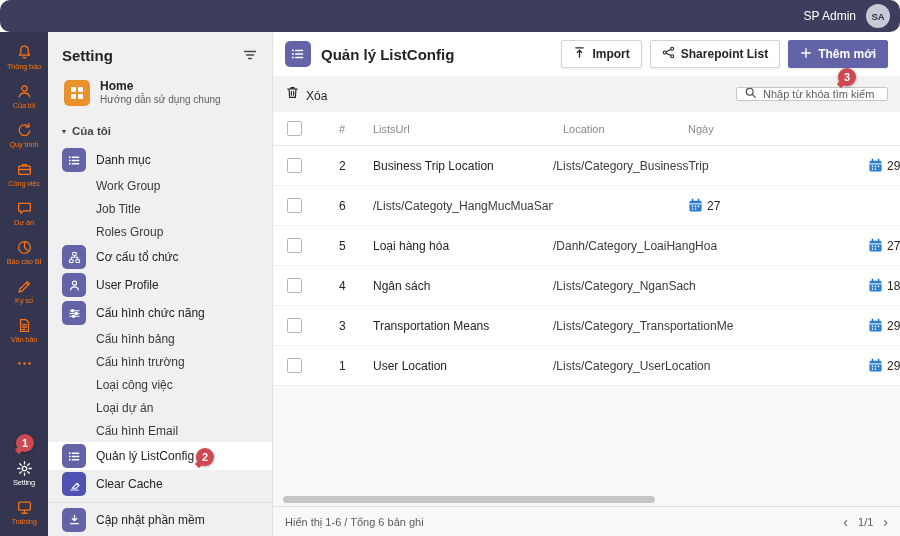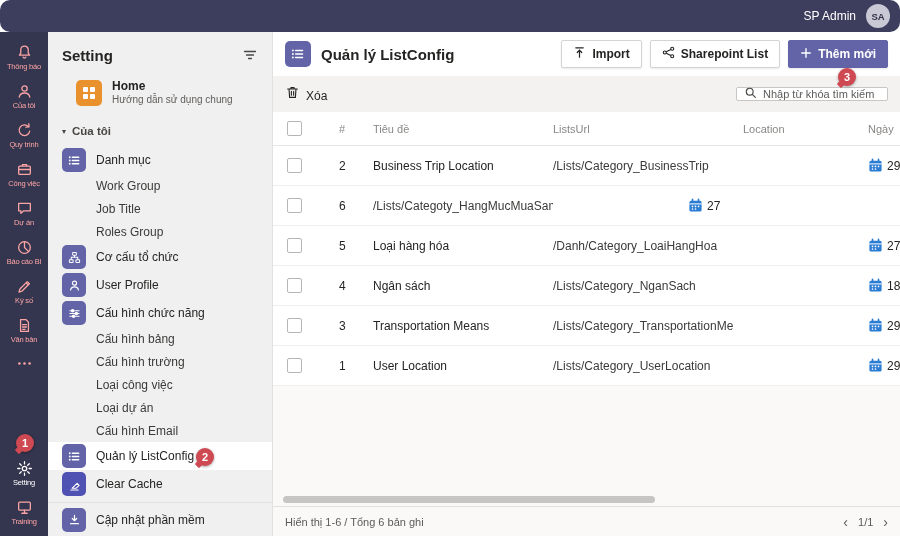--- a/index.html
+++ b/index.html
@@ -6,32 +6,32 @@
   html,body{width:900px;height:536px;overflow:hidden;}
   body{font-family:"Liberation Sans","DejaVu Sans",sans-serif;position:relative;background:#fff;color:#252423;}
 
   .topbar{height:32px;background:var(--topbar,#3D3E5E);display:flex;align-items:center;justify-content:flex-end;padding:0 10px;gap:10px;border-radius:10px;}
   .topbar-user{color:#fff;font-size:12px;}
   .avatar{width:24px;height:24px;border-radius:50%;background:#C9C9D6;color:#33344A;font-size:9.5px;font-weight:700;display:flex;align-items:center;justify-content:center;cursor:pointer;}
 
   .app{display:flex;height:504px;}
 
   .rail{width:48px;background:var(--rail,#34354E);display:flex;flex-direction:column;padding:6px 0 4px;flex:none;}
-  .rail-item{min-height:39px;display:flex;flex-direction:column;align-items:center;justify-content:center;gap:2px;color:#fca5a5;cursor:pointer;text-align:center;}
+  .rail-item{min-height:39px;display:flex;flex-direction:column;align-items:center;justify-content:center;gap:2px;color:#f97316;cursor:pointer;text-align:center;}
   .rail-item.small{min-height:26px;}
   .rail-item.active{color:#fff;}
   .rail-item.push{margin-top:auto;}
   .rail-label{font-size:7.5px;letter-spacing:-.2px;line-height:1.1;}
   .rail-item svg{display:block;}
 
   .sidebar{width:225px;background:var(--sidebar,#F0F0F0);border-right:1px solid #E3E1DF;display:flex;flex-direction:column;flex:none;overflow:hidden;}
   .sidebar-header{height:38px;display:flex;align-items:center;justify-content:space-between;padding:8px 14px 0;}
   .sidebar-title{font-size:15px;font-weight:700;}
   .filter-icon{cursor:pointer;display:flex;}
-  .side-home{height:46px;display:flex;align-items:center;gap:10px;padding:0 28px;cursor:pointer;}
+  .side-home{height:46px;display:flex;align-items:center;gap:10px;padding:0 16px;cursor:pointer;}
   .tile{border-radius:5px;display:flex;align-items:center;justify-content:center;color:#fff;flex:none;}
   .tile-26{width:26px;height:26px;}
   .tile-24{width:24px;height:24px;}
   .tile-orange{background:var(--home_tile,#E8912D);}
   .tile-purple{background:var(--accent,#6264A7);}
   .tile-navy{background:#4F52B2;}
   .home-title{font-size:12px;font-weight:700;line-height:1.25;}
   .home-sub{font-size:10px;color:#605E5C;line-height:1.25;}
   .side-section{height:30px;display:flex;align-items:center;gap:6px;padding:0 14px;font-size:11.5px;font-weight:700;color:#484644;cursor:pointer;}
   .caret{font-size:8px;color:#484644;}
@@ -385,21 +385,20 @@
         <input type="text" placeholder="Nhập từ khóa tìm kiếm" style="">
       </div>
     </div>
 
     <div class="table-region">
       <div class="trow thead">
         <div class="cell c-check">
             <span class="checkbox"></span>
           </div>
         <div class="cell c-num">#</div>
-        <div class="cell c-title">Tiêu đề</div>
         <div class="cell c-url">ListsUrl</div>
         <div class="cell c-ext">Location</div>
         <div class="cell c-date">Ngày</div>
       </div>
 
       <div class="trow">
         <div class="cell c-check">
             <span class="checkbox"></span>
           </div>
         <div class="cell c-num">2</div>

